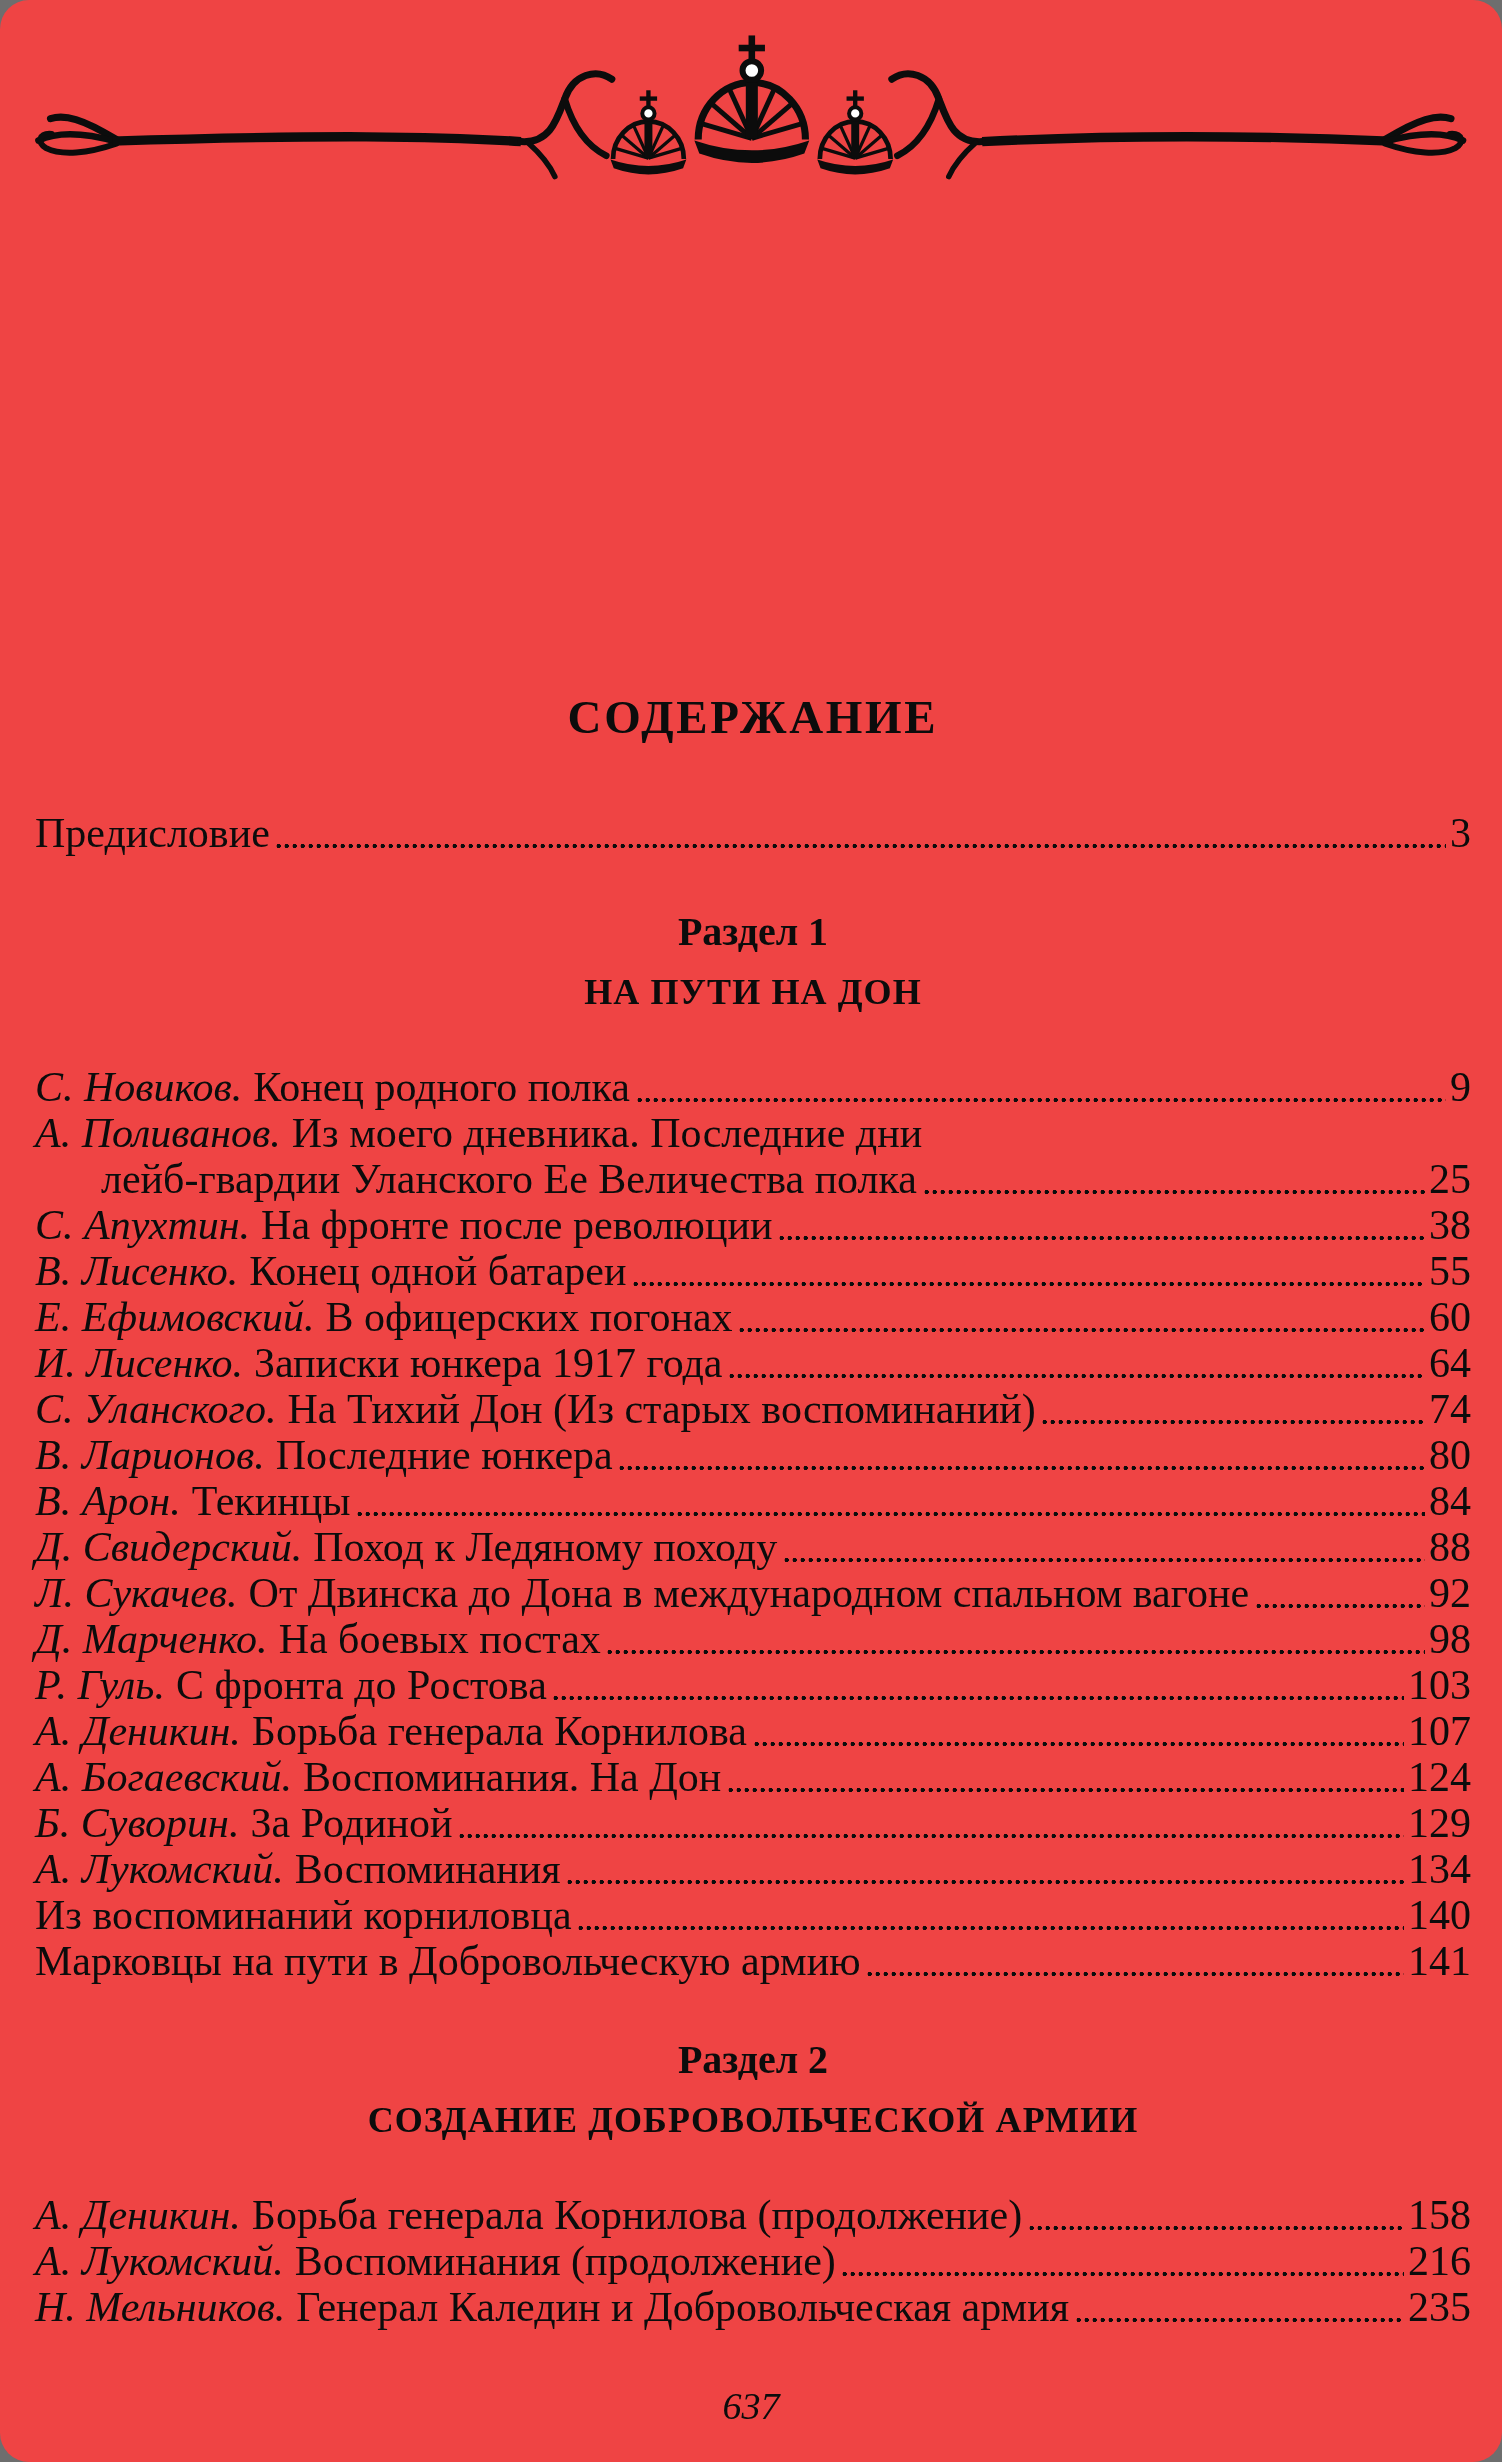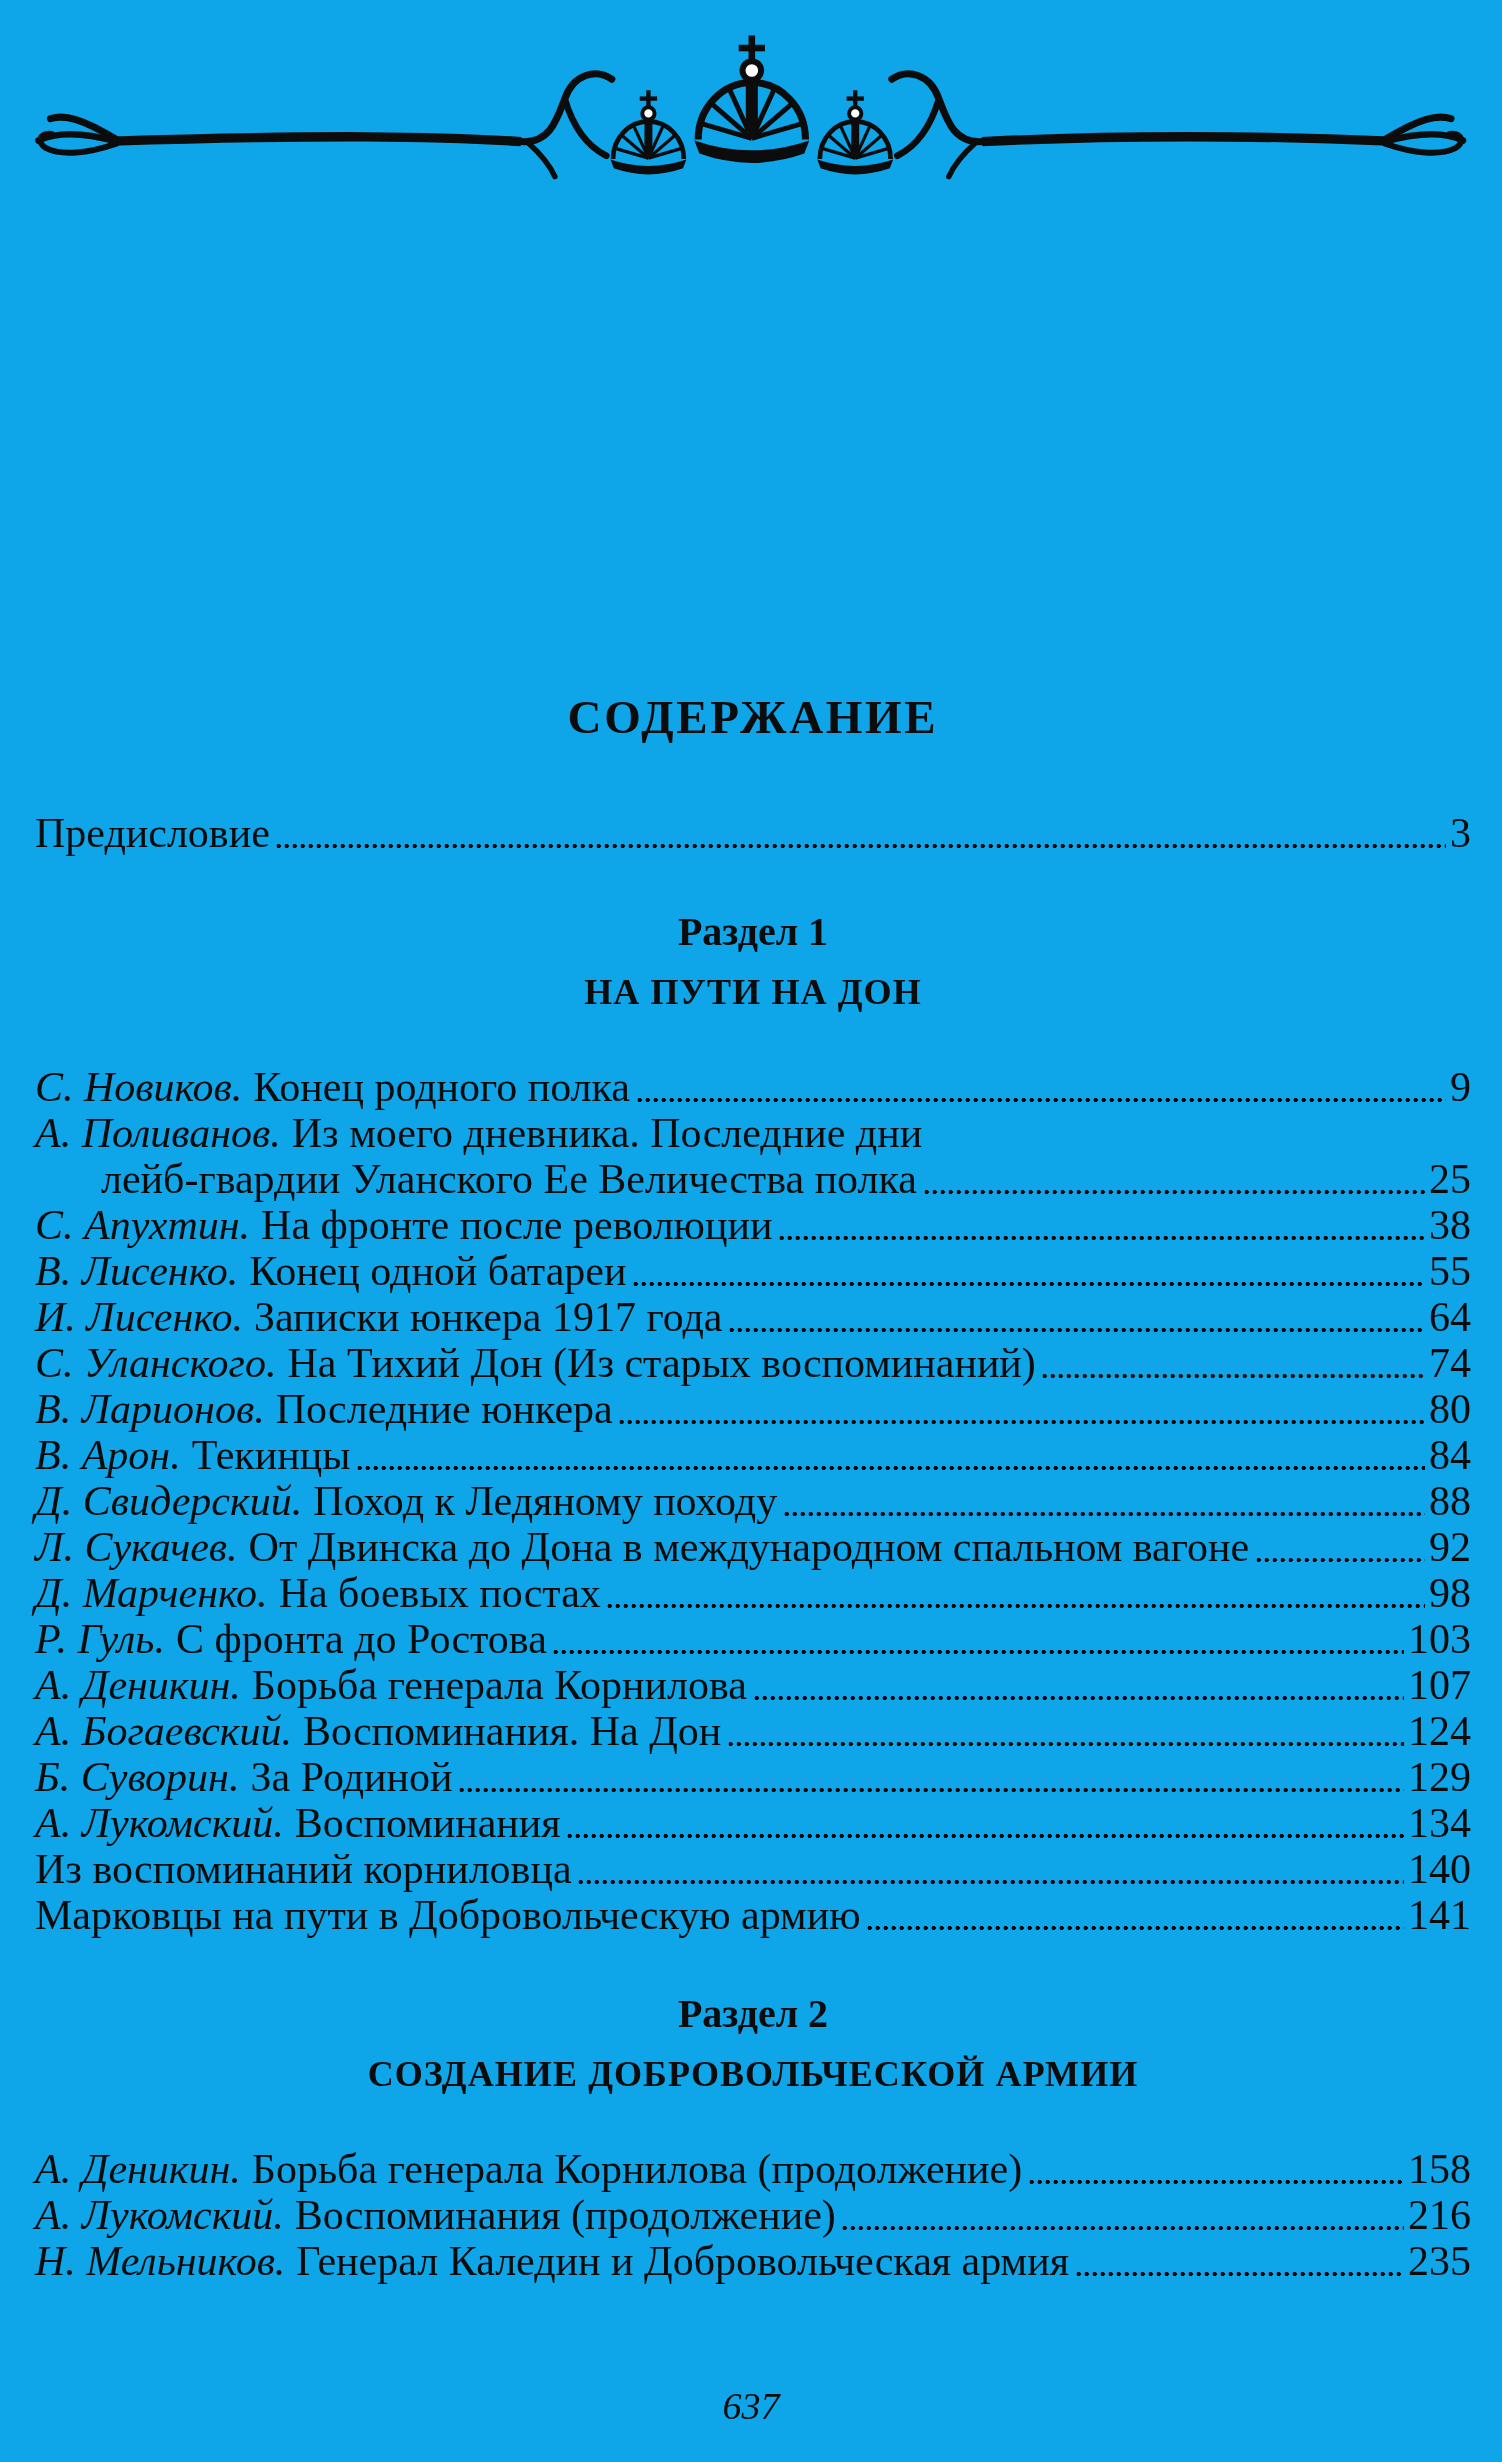--- a/index.html
+++ b/index.html
@@ -1,24 +1,25 @@
 <!DOCTYPE html>
 <html lang="ru" style="font-size:8.8px"><head>
 <meta charset="utf-8">
 <title>СОДЕРЖАНИЕ</title>
 <style>
   html,body{margin:0;padding:0;background:#6e6e6e;}
   .page{
     position:relative;
     width:1502px;height:2462px;
     margin:0 auto;
-    background:#0ea5e9;
+    background:#ef4444;
     color:#0c0c0c;
     font-family:"Liberation Serif","DejaVu Serif",serif;
     overflow:hidden;
+    border-radius:29px;
   }
   .ornament{position:absolute;top:6.6px;left:0;width:1502px;height:186px;}
   .ornament path,.ornament rect,.ornament circle{vector-effect:none;}
   main{position:absolute;left:35px;right:31px;top:0;}
   .title{
     margin:694px 0 0 0;
     text-align:center;
     font-weight:700;
     font-size:47px;line-height:47px;
     letter-spacing:2.7px;
@@ -143,20 +144,25 @@
           <span class="t"><i class="author">С. Апухтин.</i><span class="etitle">На фронте после революции</span></span>
           <span class="leader"></span>
           <span class="pg">38</span>
         </div>
         <div class="row">
           <span class="t"><i class="author">В. Лисенко.</i><span class="etitle">Конец одной батареи</span></span>
           <span class="leader"></span>
           <span class="pg">55</span>
         </div>
         <div class="row">
+          <span class="t"><i class="author">Е. Ефимовский.</i><span class="etitle">В офицерских погонах</span></span>
+          <span class="leader"></span>
+          <span class="pg">60</span>
+        </div>
+        <div class="row">
           <span class="t"><i class="author">И. Лисенко.</i><span class="etitle">Записки юнкера 1917 года</span></span>
           <span class="leader"></span>
           <span class="pg">64</span>
         </div>
         <div class="row">
           <span class="t"><i class="author">С. Уланского.</i><span class="etitle">На Тихий Дон (Из старых воспоминаний)</span></span>
           <span class="leader"></span>
           <span class="pg">74</span>
         </div>
         <div class="row">

